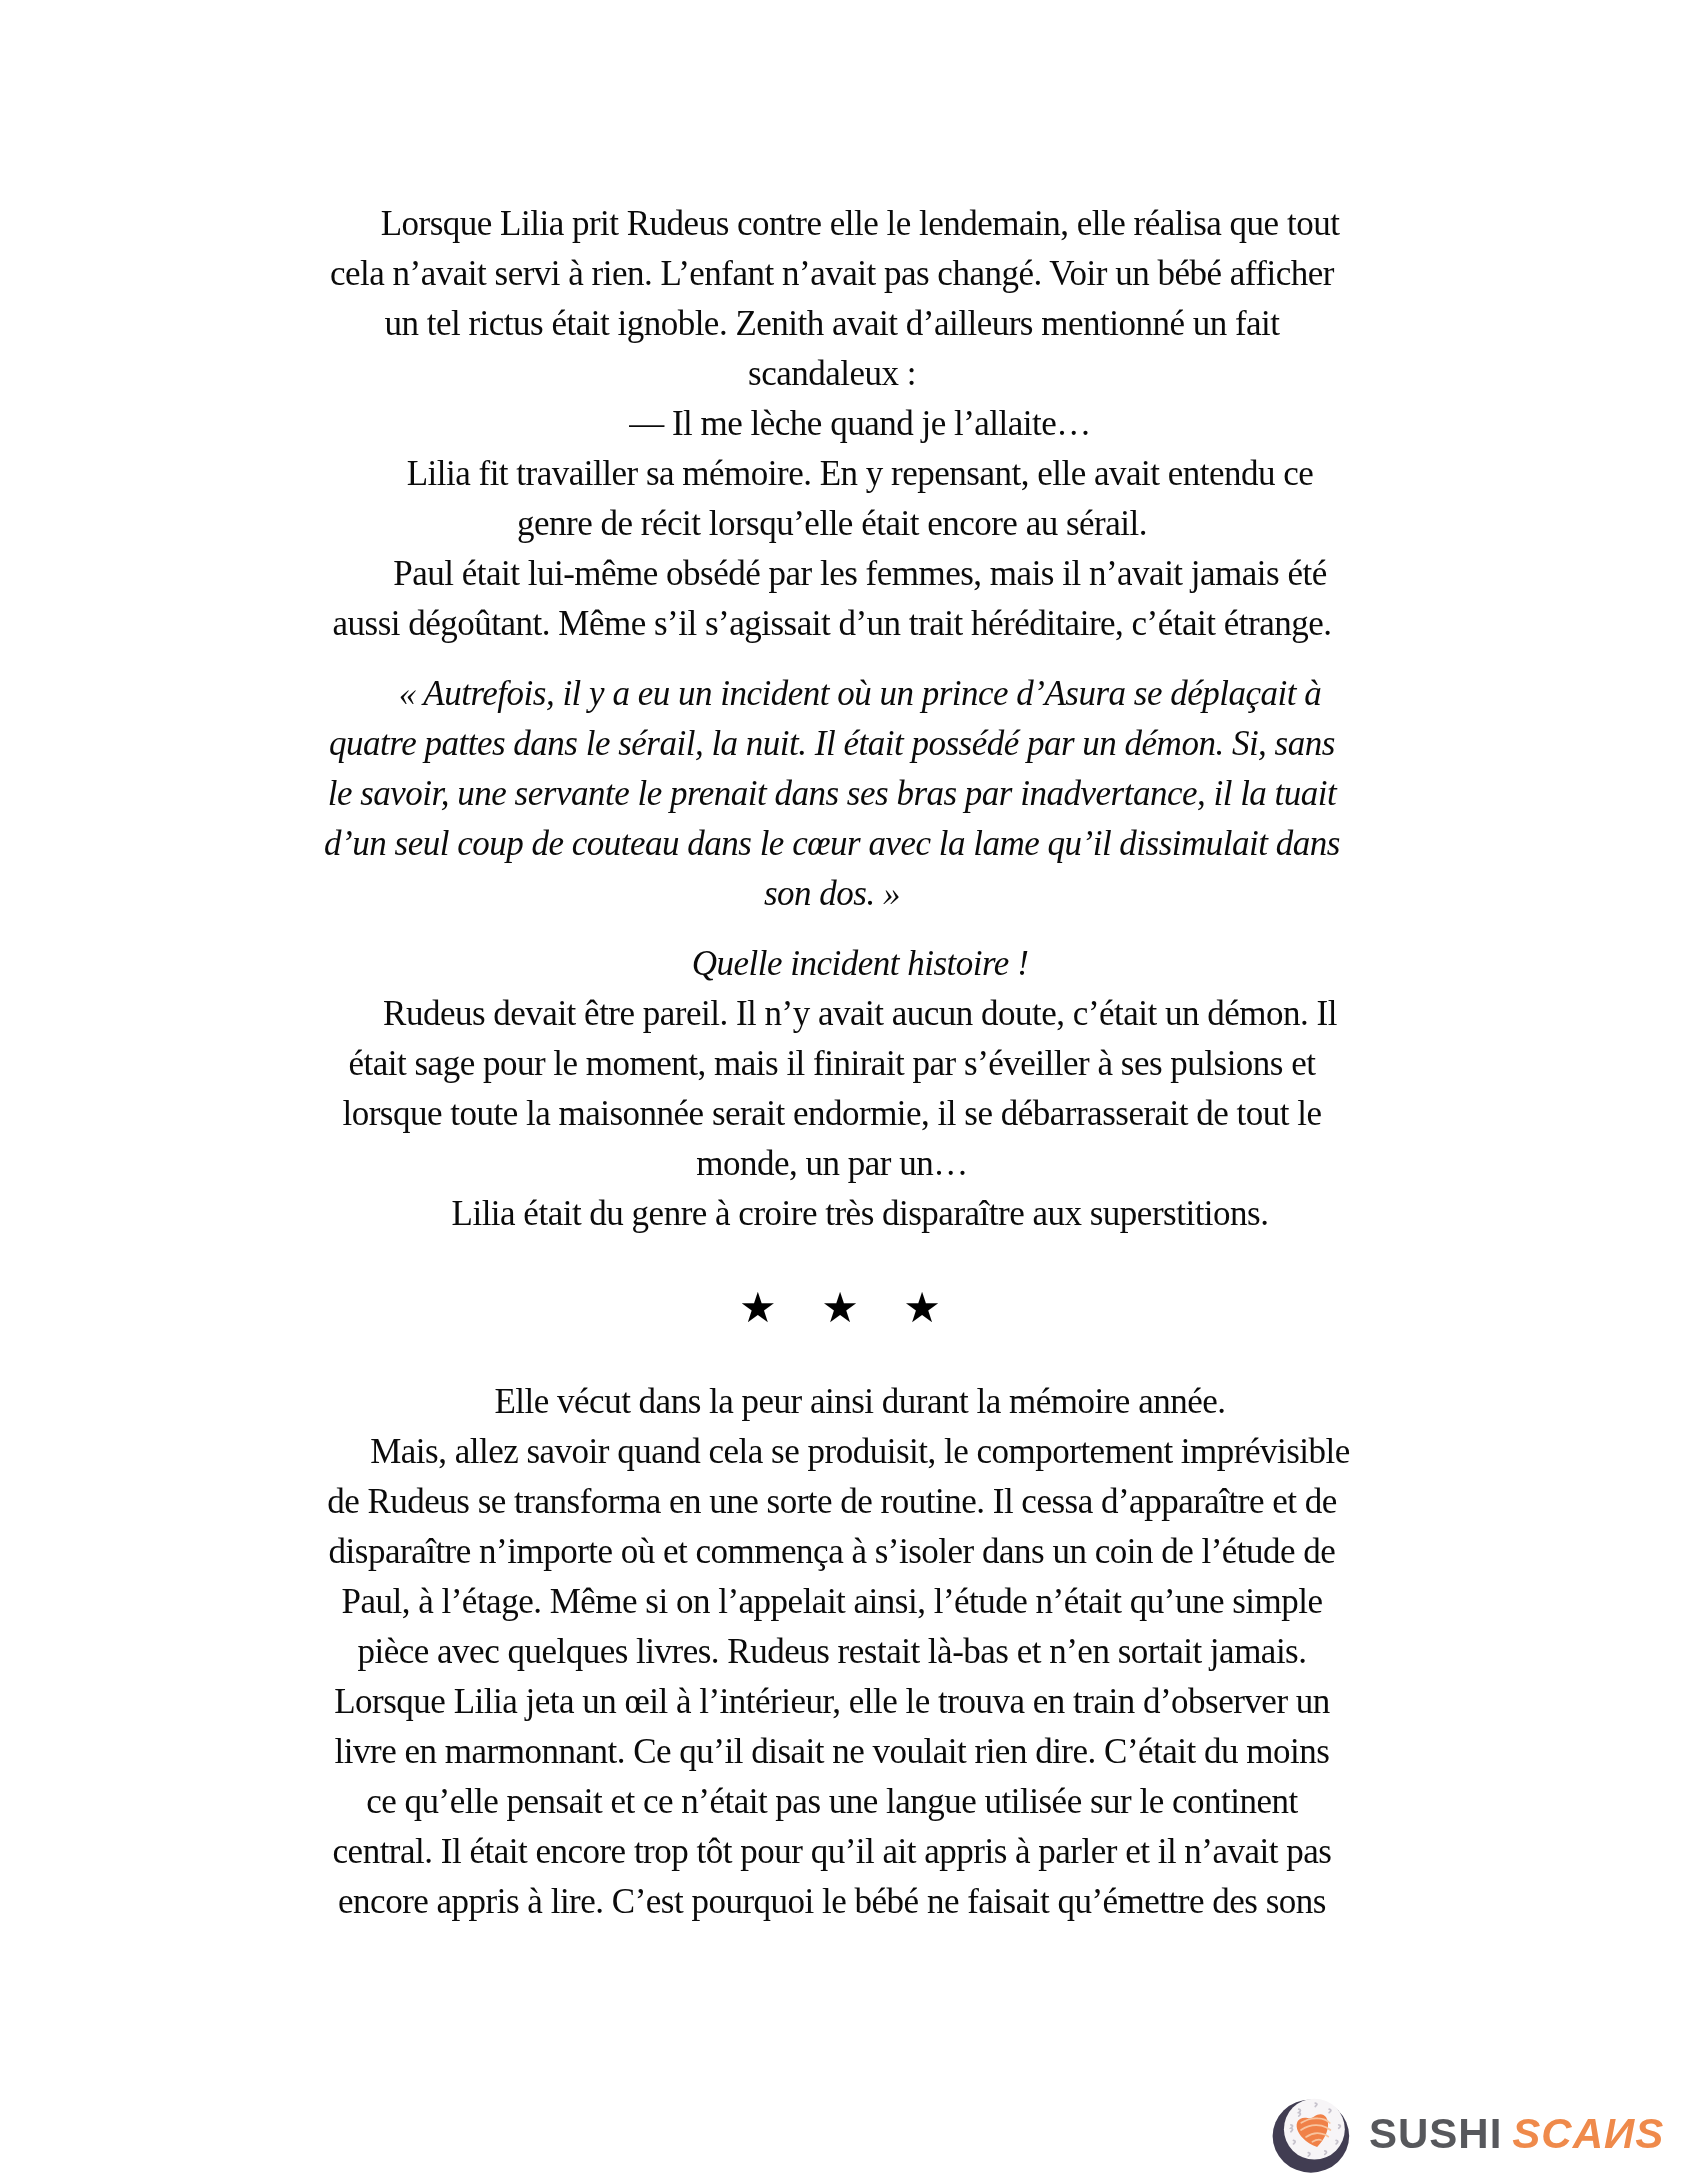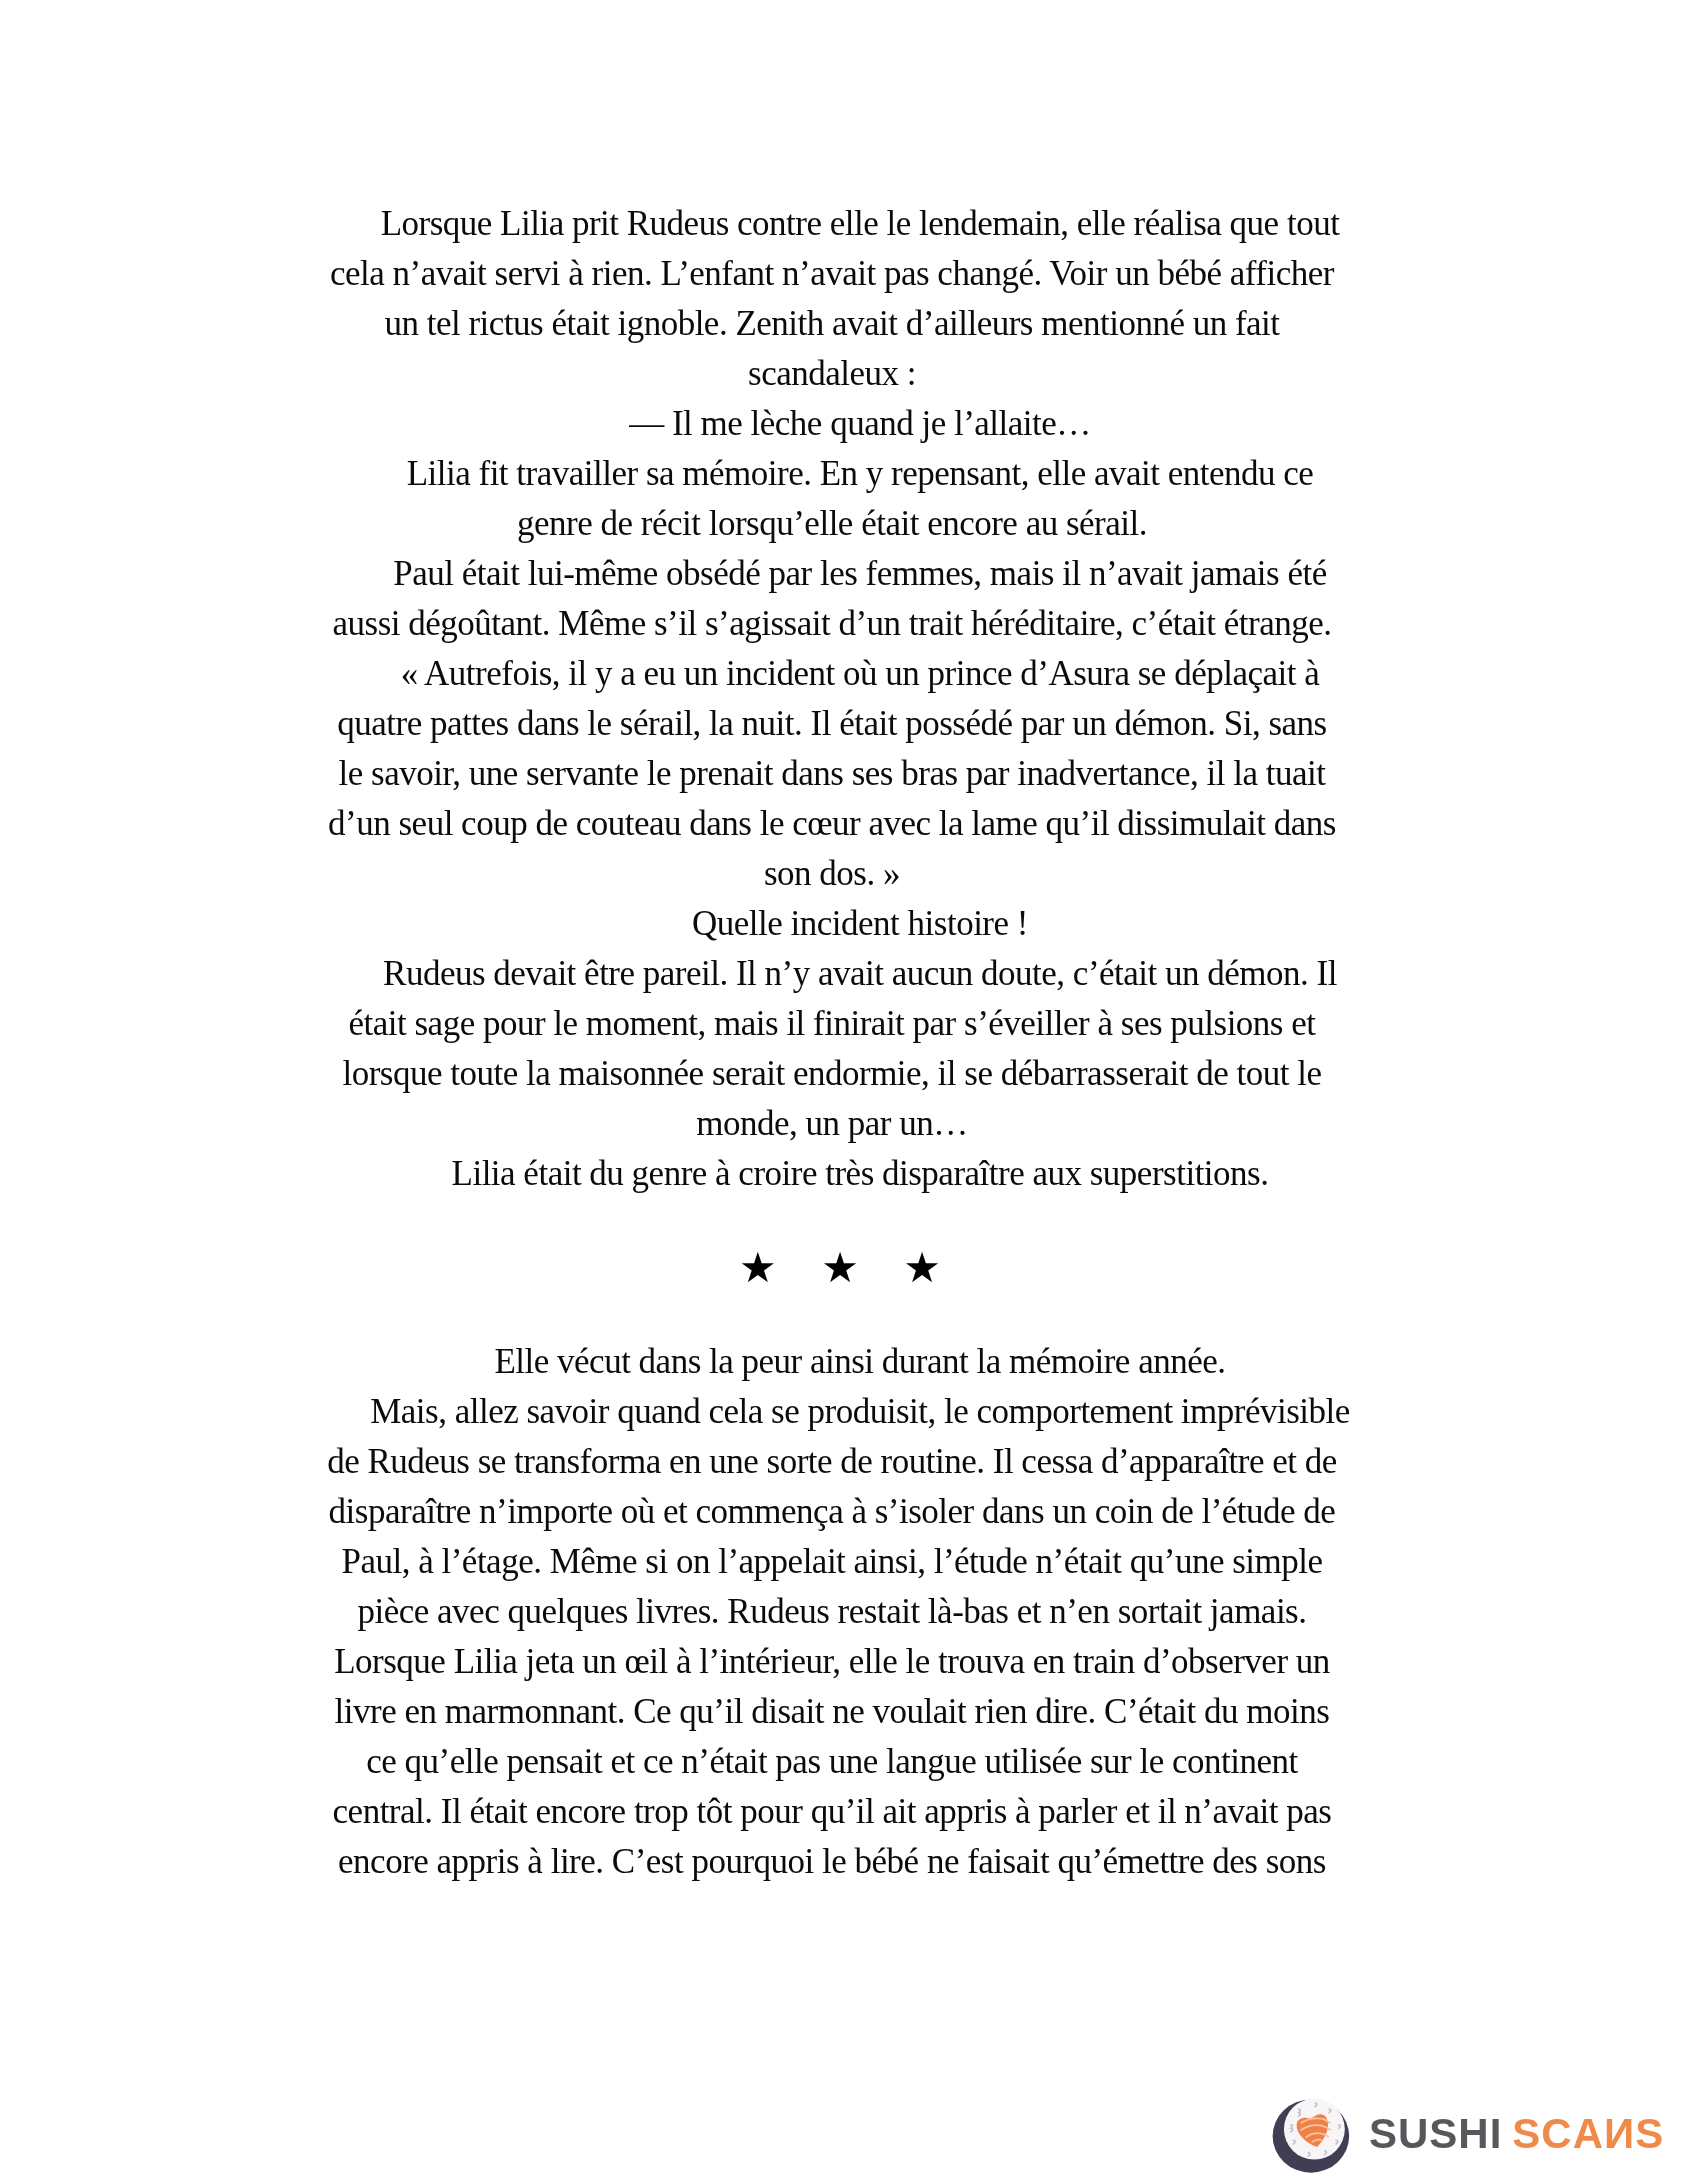--- a/index.html
+++ b/index.html
@@ -24,20 +24,22 @@
     letter-spacing: -0.5px;
     color: #0b0b0b;
   }
   .para {
     margin: 0;
     text-indent: 56px;
     white-space: pre;
     text-align: center;
   }
   .para.italic {
+    font-style: italic;
+    margin-top: 20px;
   }
   .separator {
     height: 138px;
     display: flex;
     align-items: center;
     justify-content: center;
     padding-left: 16px;
     font-size: 42px;
     letter-spacing: 0;
     word-spacing: 34px;
@@ -60,21 +62,21 @@
   }
   .logo-text {
     margin-left: 12px;
     font-family: "Liberation Sans", "DejaVu Sans", sans-serif;
     font-weight: 900;
     font-size: 42px;
     letter-spacing: 1px;
     line-height: 89px;
   }
   .logo-word-1 { color: #57585c; }
-  .logo-word-2 { color: #ef8a4b; margin-left: 10px; }
+  .logo-word-2 { color: #ef8a4b; margin-left: 10px; font-style: italic; }
 </style>
 </head>
 <body>
 
 <div class="page-text">
     <p class="para">Lorsque Lilia prit Rudeus contre elle le lendemain, elle réalisa que tout
 cela n’avait servi à rien. L’enfant n’avait pas changé. Voir un bébé afficher
 un tel rictus était ignoble. Zenith avait d’ailleurs mentionné un fait
 scandaleux :</p>
     <p class="para">— Il me lèche quand je l’allaite…</p>

